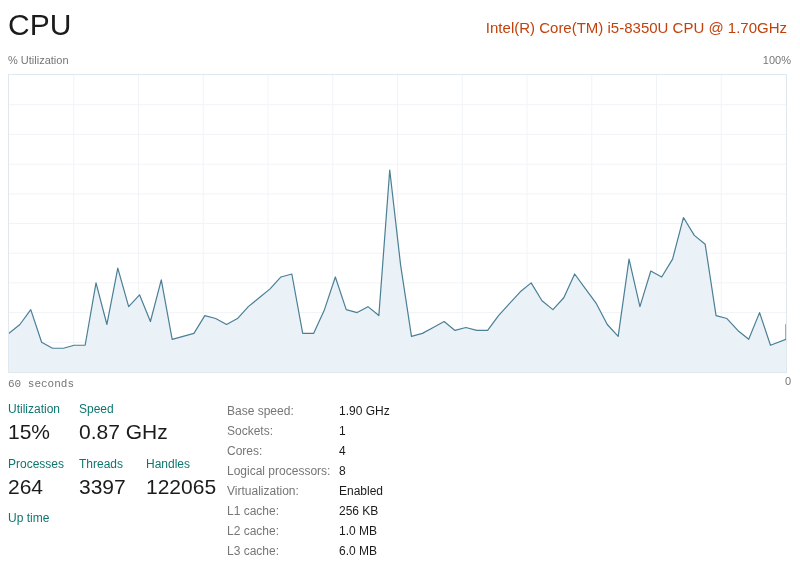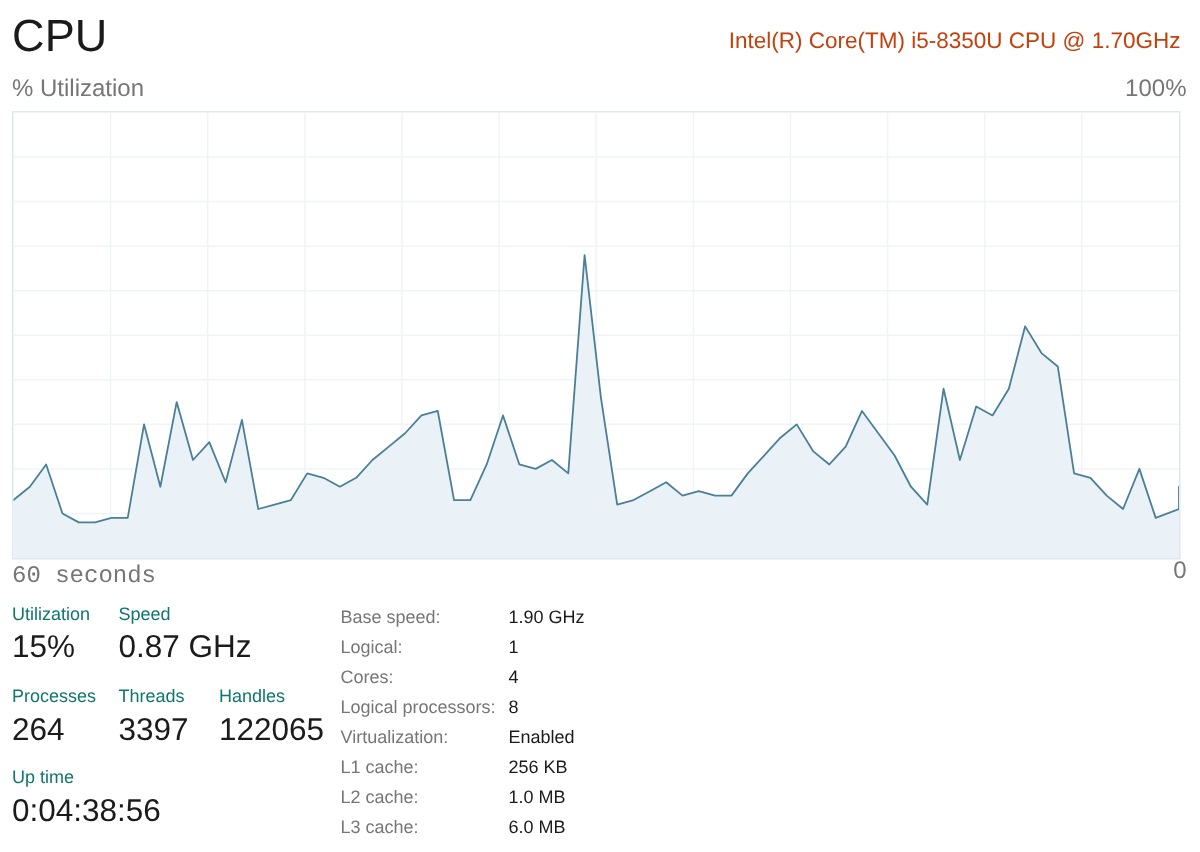--- a/index.html
+++ b/index.html
@@ -48,21 +48,21 @@
     font-size: 15px;
     font-weight: 400;
     line-height: 18px;
     color: #c2410c;
     white-space: nowrap;
   }
 
   
   .axis-label {
     position: absolute;
-    font-size: 16px;
+    font-size: 11px;
     line-height: 14px;
     color: #767676;
     white-space: nowrap;
   }
   .axis-util   { left: 8px;  top: 53px; }
   .axis-max    { right: 9px; top: 53px; }
   .axis-time   { left: 8px;  top: 377px; font-family: Liberation Mono, monospace; }
   .axis-zero   { right: 9px; top: 374px; }
 
   
@@ -208,29 +208,28 @@
     <div class="stat-label l-proc-label">Processes</div>
     <div class="stat-value l-proc-value">264</div>
 
     <div class="stat-label l-thr-label">Threads</div>
     <div class="stat-value l-thr-value">3397</div>
 
     <div class="stat-label l-hnd-label">Handles</div>
     <div class="stat-value l-hnd-value">122065</div>
 
     <div class="stat-label l-up-label">Up time</div>
-    <div class="stat-value l-up-value">0:04:38:56</div>
 
     <div class="spec-list" id="spec-list">
         <div class="spec-row">
           <span class="spec-key">Base speed:</span>
           <span class="spec-val">1.90 GHz</span>
         </div>
         <div class="spec-row">
-          <span class="spec-key">Logical:</span>
+          <span class="spec-key">Sockets:</span>
           <span class="spec-val">1</span>
         </div>
         <div class="spec-row">
           <span class="spec-key">Cores:</span>
           <span class="spec-val">4</span>
         </div>
         <div class="spec-row">
           <span class="spec-key">Logical processors:</span>
           <span class="spec-val">8</span>
         </div>

